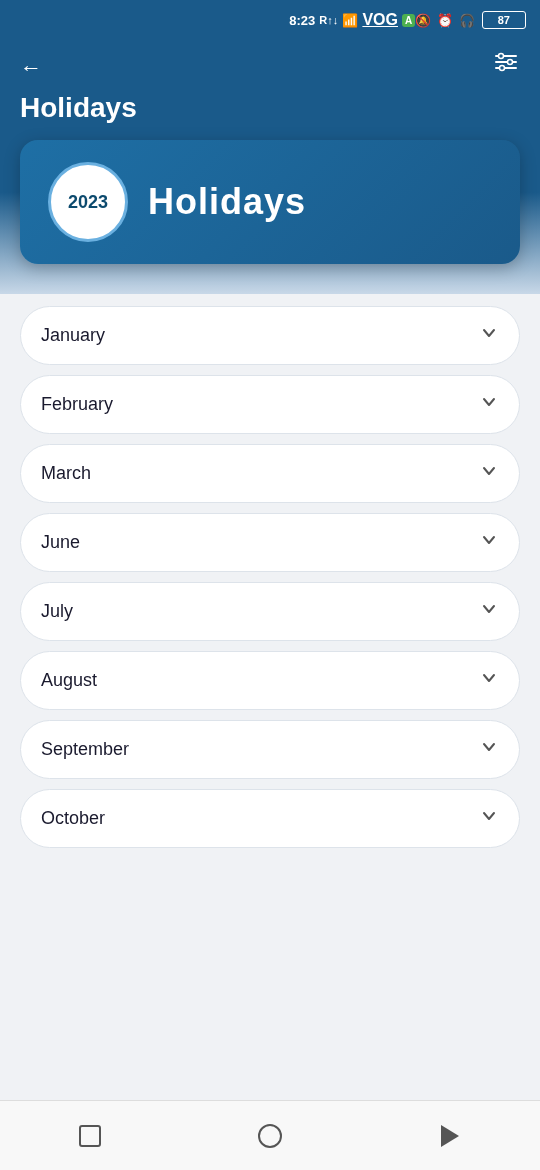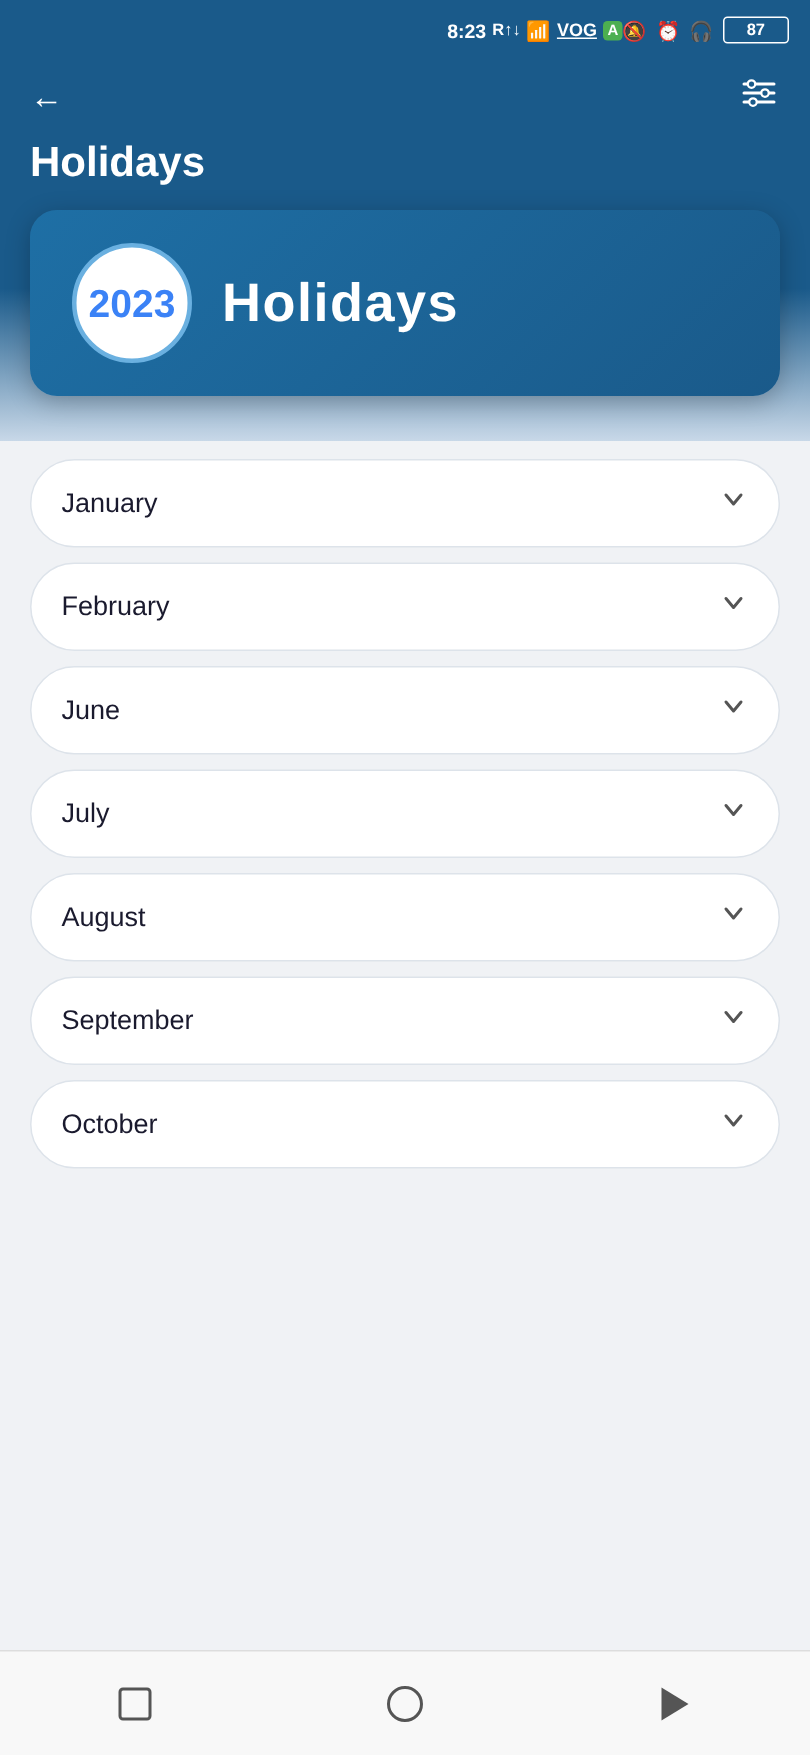--- a/index.html
+++ b/index.html
@@ -85,23 +85,23 @@
     }
 
     .year-circle {
       width: 80px;
       height: 80px;
       border-radius: 50%;
       background: white;
       display: flex;
       align-items: center;
       justify-content: center;
-      font-size: 26px;
+      font-size: 18px;
       font-weight: 800;
-      color: #3b82f6;
+      color: #0c4a6e;
       border: 3px solid #6ab0e0;
       flex-shrink: 0;
     }
 
     .year-label {
       color: white;
       font-size: 36px;
       font-weight: 700;
       letter-spacing: 1px;
     }
@@ -182,21 +182,21 @@
     }
   </style>
 </head>
 <body>
 
 <div class="status-bar">
   <div class="status-left">
     <span>8:23</span>
     <span style="font-size:11px;">R↑↓</span>
     <span>📶</span>
-    <span style="font-size:12px;text-decoration:underline;">VOG</span>
+    <span style="font-size:16px;text-decoration:underline;">VOG</span>
     <span style="background:#4caf50;border-radius:3px;padding:1px 3px;font-size:10px;">A</span>
   </div>
   <div class="status-right">
     <span>🔕</span>
     <span>⏰</span>
     <span>🎧</span>
     <span class="battery-box">87</span>
   </div>
 </div>
 
@@ -231,20 +231,26 @@
           <polyline points="5,7 10,13 15,7" stroke="#555" stroke-width="2" stroke-linecap="round" stroke-linejoin="round"></polyline>
         </svg></span>
     </div>
     <div class="month-item">
       <span class="month-name">February</span>
       <span class="chevron-icon"><svg width="20" height="20" viewBox="0 0 20 20" fill="none">
           <polyline points="5,7 10,13 15,7" stroke="#555" stroke-width="2" stroke-linecap="round" stroke-linejoin="round"></polyline>
         </svg></span>
     </div>
     <div class="month-item">
+      <span class="month-name">March</span>
+      <span class="chevron-icon"><svg width="20" height="20" viewBox="0 0 20 20" fill="none">
+          <polyline points="5,7 10,13 15,7" stroke="#555" stroke-width="2" stroke-linecap="round" stroke-linejoin="round"></polyline>
+        </svg></span>
+    </div>
+    <div class="month-item">
       <span class="month-name">June</span>
       <span class="chevron-icon"><svg width="20" height="20" viewBox="0 0 20 20" fill="none">
           <polyline points="5,7 10,13 15,7" stroke="#555" stroke-width="2" stroke-linecap="round" stroke-linejoin="round"></polyline>
         </svg></span>
     </div>
     <div class="month-item">
       <span class="month-name">July</span>
       <span class="chevron-icon"><svg width="20" height="20" viewBox="0 0 20 20" fill="none">
           <polyline points="5,7 10,13 15,7" stroke="#555" stroke-width="2" stroke-linecap="round" stroke-linejoin="round"></polyline>
         </svg></span>

